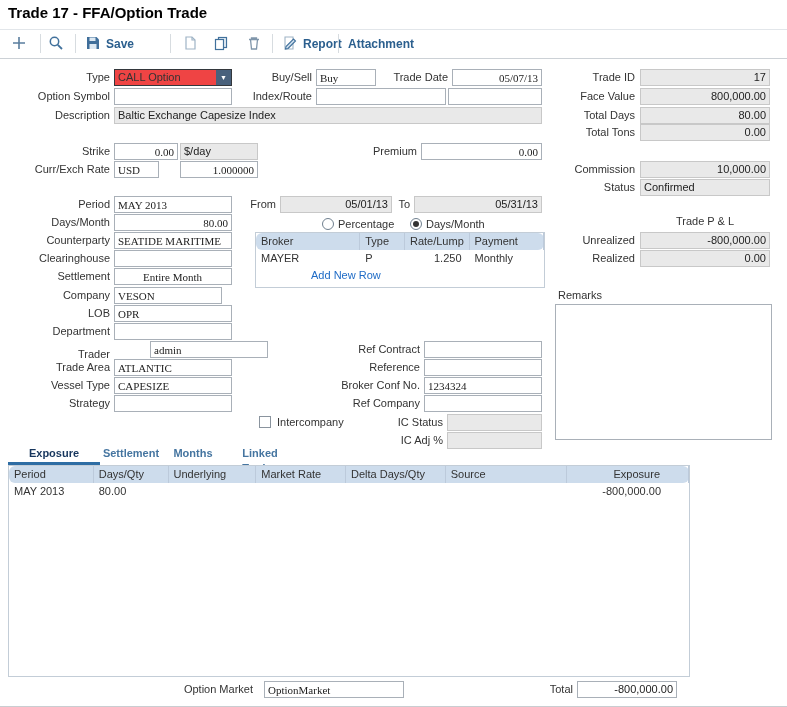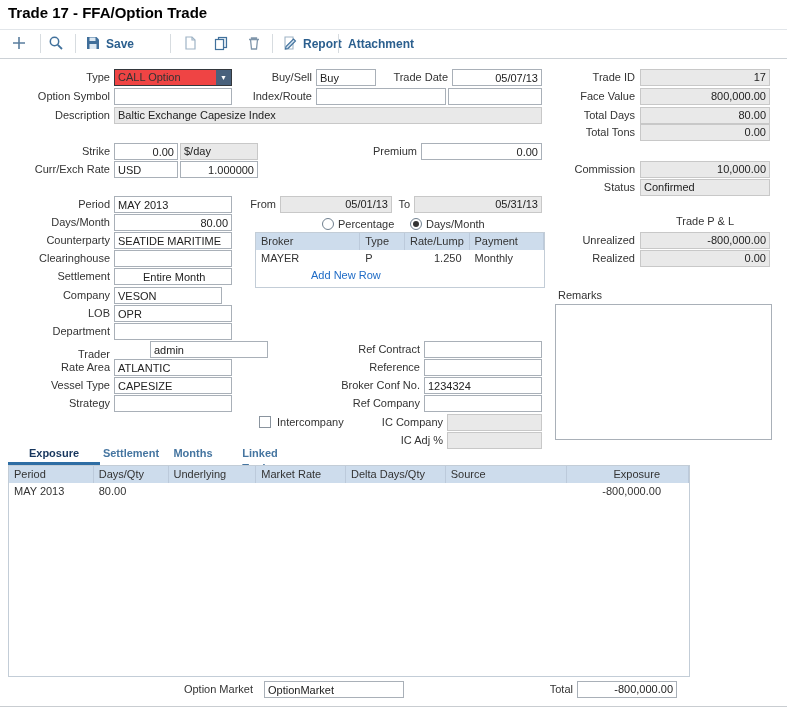--- a/index.html
+++ b/index.html
@@ -11,41 +11,41 @@
              border-top:1px solid #e2e6ea; border-bottom:1px solid #ccd1d6; }
   .tb-btn { position:absolute; top:4px; height:20px; display:flex; align-items:center; gap:5px; cursor:pointer; }
   .tb-txt { color:#2b5f8e; font-size:12px; font-weight:600; }
   .tb-sep { position:absolute; top:4px; width:1px; height:19px; background:#d7dce0; }
 
   .lbl { position:absolute; height:17px; line-height:17px; text-align:right; white-space:nowrap; color:#333; }
   .llbl { text-align:left; }
   .fld { position:absolute; height:17px; box-sizing:border-box; border:1px solid #a9b0b8;
          background:#fff; font-family:inherit; font-size:11px; color:#222; padding:0 3px;
          line-height:15px; outline:none; }
-  input.fld { margin:0; }
+  input.fld { margin:0;font-family:Liberation Serif, serif; }
   .ro { background:#e9e9e9; border-color:#c8c8c8; }
   .num { text-align:right; }
 
   .combo { position:absolute; height:17px; box-sizing:border-box; border:1px solid #33373c;
            background:#ef4444; display:flex; align-items:stretch; justify-content:space-between; cursor:pointer; }
   .combo .cv { padding:0 3px; line-height:15px; white-space:nowrap; overflow:hidden; }
   .combo .cbtn { width:15px; background:#49617c; color:#fff; font-size:7px;
                  display:flex; align-items:center; justify-content:center; }
 
   .radio { position:absolute; width:12px; height:12px; border:1px solid #70808f; border-radius:50%;
            background:#fff; box-sizing:border-box; cursor:pointer; }
   .radio.on::after { content:""; position:absolute; left:2px; top:2px; width:6px; height:6px;
                      border-radius:50%; background:#333; }
   .cb { position:absolute; width:12px; height:12px; border:1px solid #8a949e; background:#fff;
         box-sizing:border-box; cursor:pointer; }
   .rlbl { position:absolute; height:14px; line-height:14px; white-space:nowrap; }
 
   .grid { position:absolute; border:1px solid #c3cdd7; background:#fff; box-sizing:border-box; }
   .grow { display:flex; height:17px; line-height:17px; }
-  .ghead { background:#cddcec; }
+  .ghead { background:#cddcec;border-radius:6px; }
   .gcell { padding:0 5px; box-sizing:border-box; white-space:nowrap; overflow:hidden; }
   .ghead .gcell { border-right:1px solid #bccadb; }
   .link { color:#1e6bc6; cursor:pointer; }
 
   .tab { position:absolute; top:446px; height:16px; line-height:15px; text-align:center;
          font-weight:bold; color:#4575a0; cursor:pointer; box-sizing:border-box; }
   .tab.active { color:#17365d; border-bottom:3px solid #2e6da4; height:19px; }
 
   .tcell { padding:0 5px; box-sizing:border-box; white-space:nowrap; overflow:hidden; }
   .c0{width:85px}.c1{width:75px}.c2{width:88px}.c3{width:90px}.c4{width:100px}.c5{width:122px}
@@ -124,21 +124,21 @@
   <input class="fld" style="left: 114px; top: 88px; width: 118px;" value="">
 
   <div class="lbl" style="left:8px;top:107px;width:102px">Description</div>
   <div class="fld ro" style="left:114px;top:107px;width:428px">Baltic Exchange Capesize Index</div>
 
   <div class="lbl" style="left:8px;top:143px;width:102px">Strike</div>
   <input class="fld num" style="left: 114px; top: 143px; width: 64px;" value="0.00">
   <div class="fld ro" style="left:180px;top:143px;width:78px">$/day</div>
 
   <div class="lbl" style="left:8px;top:161px;width:102px">Curr/Exch Rate</div>
-  <input class="fld" style="left: 114px; top: 161px; width: 64px;" value="USD">
+  <input class="fld" style="left: 114px; top: 161px; width: 45px;" value="USD">
   <input class="fld num" style="left: 180px; top: 161px; width: 78px;" value="1.000000">
 
   <div class="lbl" style="left:8px;top:196px;width:102px">Period</div>
   <input class="fld" style="left: 114px; top: 196px; width: 118px;" value="MAY 2013">
 
   <div class="lbl" style="left:8px;top:214px;width:102px">Days/Month</div>
   <input class="fld num" style="left: 114px; top: 214px; width: 118px;" value="80.00">
 
   <div class="lbl" style="left:8px;top:232px;width:102px">Counterparty</div>
   <input class="fld" style="left: 114px; top: 232px; width: 118px;" value="SEATIDE MARITIME">
@@ -154,21 +154,21 @@
 
   <div class="lbl" style="left:8px;top:305px;width:102px">LOB</div>
   <input class="fld" style="left: 114px; top: 305px; width: 118px;" value="OPR">
 
   <div class="lbl" style="left:8px;top:323px;width:102px">Department</div>
   <input class="fld" style="left: 114px; top: 323px; width: 118px;" value="">
 
   <div class="lbl" style="left:8px;top:346px;width:102px">Trader</div>
   <input class="fld" style="left: 114px; top: 341px; width: 118px; margin-left: 36px;" value="admin">
 
-  <div class="lbl" style="left:8px;top:359px;width:102px">Rate Area</div>
+  <div class="lbl" style="left:8px;top:359px;width:102px">Trade Area</div>
   <input class="fld" style="left: 114px; top: 359px; width: 118px;" value="ATLANTIC">
 
   <div class="lbl" style="left:8px;top:377px;width:102px">Vessel Type</div>
   <input class="fld" style="left: 114px; top: 377px; width: 118px;" value="CAPESIZE">
 
   <div class="lbl" style="left:8px;top:395px;width:102px">Strategy</div>
   <input class="fld" style="left: 114px; top: 395px; width: 118px;" value="">
 
   <div class="lbl" style="left:252px;top:69px;width:60px">Buy/Sell</div>
   <input class="fld" style="left: 316px; top: 69px; width: 60px;" value="Buy">
@@ -217,21 +217,21 @@
   <input class="fld" style="left: 424px; top: 359px; width: 118px;" value="">
 
   <div class="lbl" style="left:330px;top:377px;width:90px">Broker Conf No.</div>
   <input class="fld" style="left: 424px; top: 377px; width: 118px;" value="1234324">
 
   <div class="lbl" style="left:330px;top:395px;width:90px">Ref Company</div>
   <input class="fld" style="left: 424px; top: 395px; width: 118px;" value="">
 
   <div class="cb" style="left:259px;top:416px"></div>
   <div class="rlbl" style="left:277px;top:415px">Intercompany</div>
-  <div class="lbl" style="left:353px;top:414px;width:90px">IC Company</div>
+  <div class="lbl" style="left:353px;top:414px;width:90px">IC Status</div>
   <div class="fld ro" style="left:447px;top:414px;width:95px"></div>
 
   <div class="lbl" style="left:353px;top:432px;width:90px">IC Adj %</div>
   <div class="fld ro" style="left:447px;top:432px;width:95px"></div>
 
   <div class="lbl" style="left:553px;top:69px;width:82px">Trade ID</div>
   <div class="fld ro num" style="left:640px;top:69px;width:130px">17</div>
 
   <div class="lbl" style="left:553px;top:88px;width:82px">Face Value</div>
   <div class="fld ro num" style="left:640px;top:88px;width:130px">800,000.00</div>

